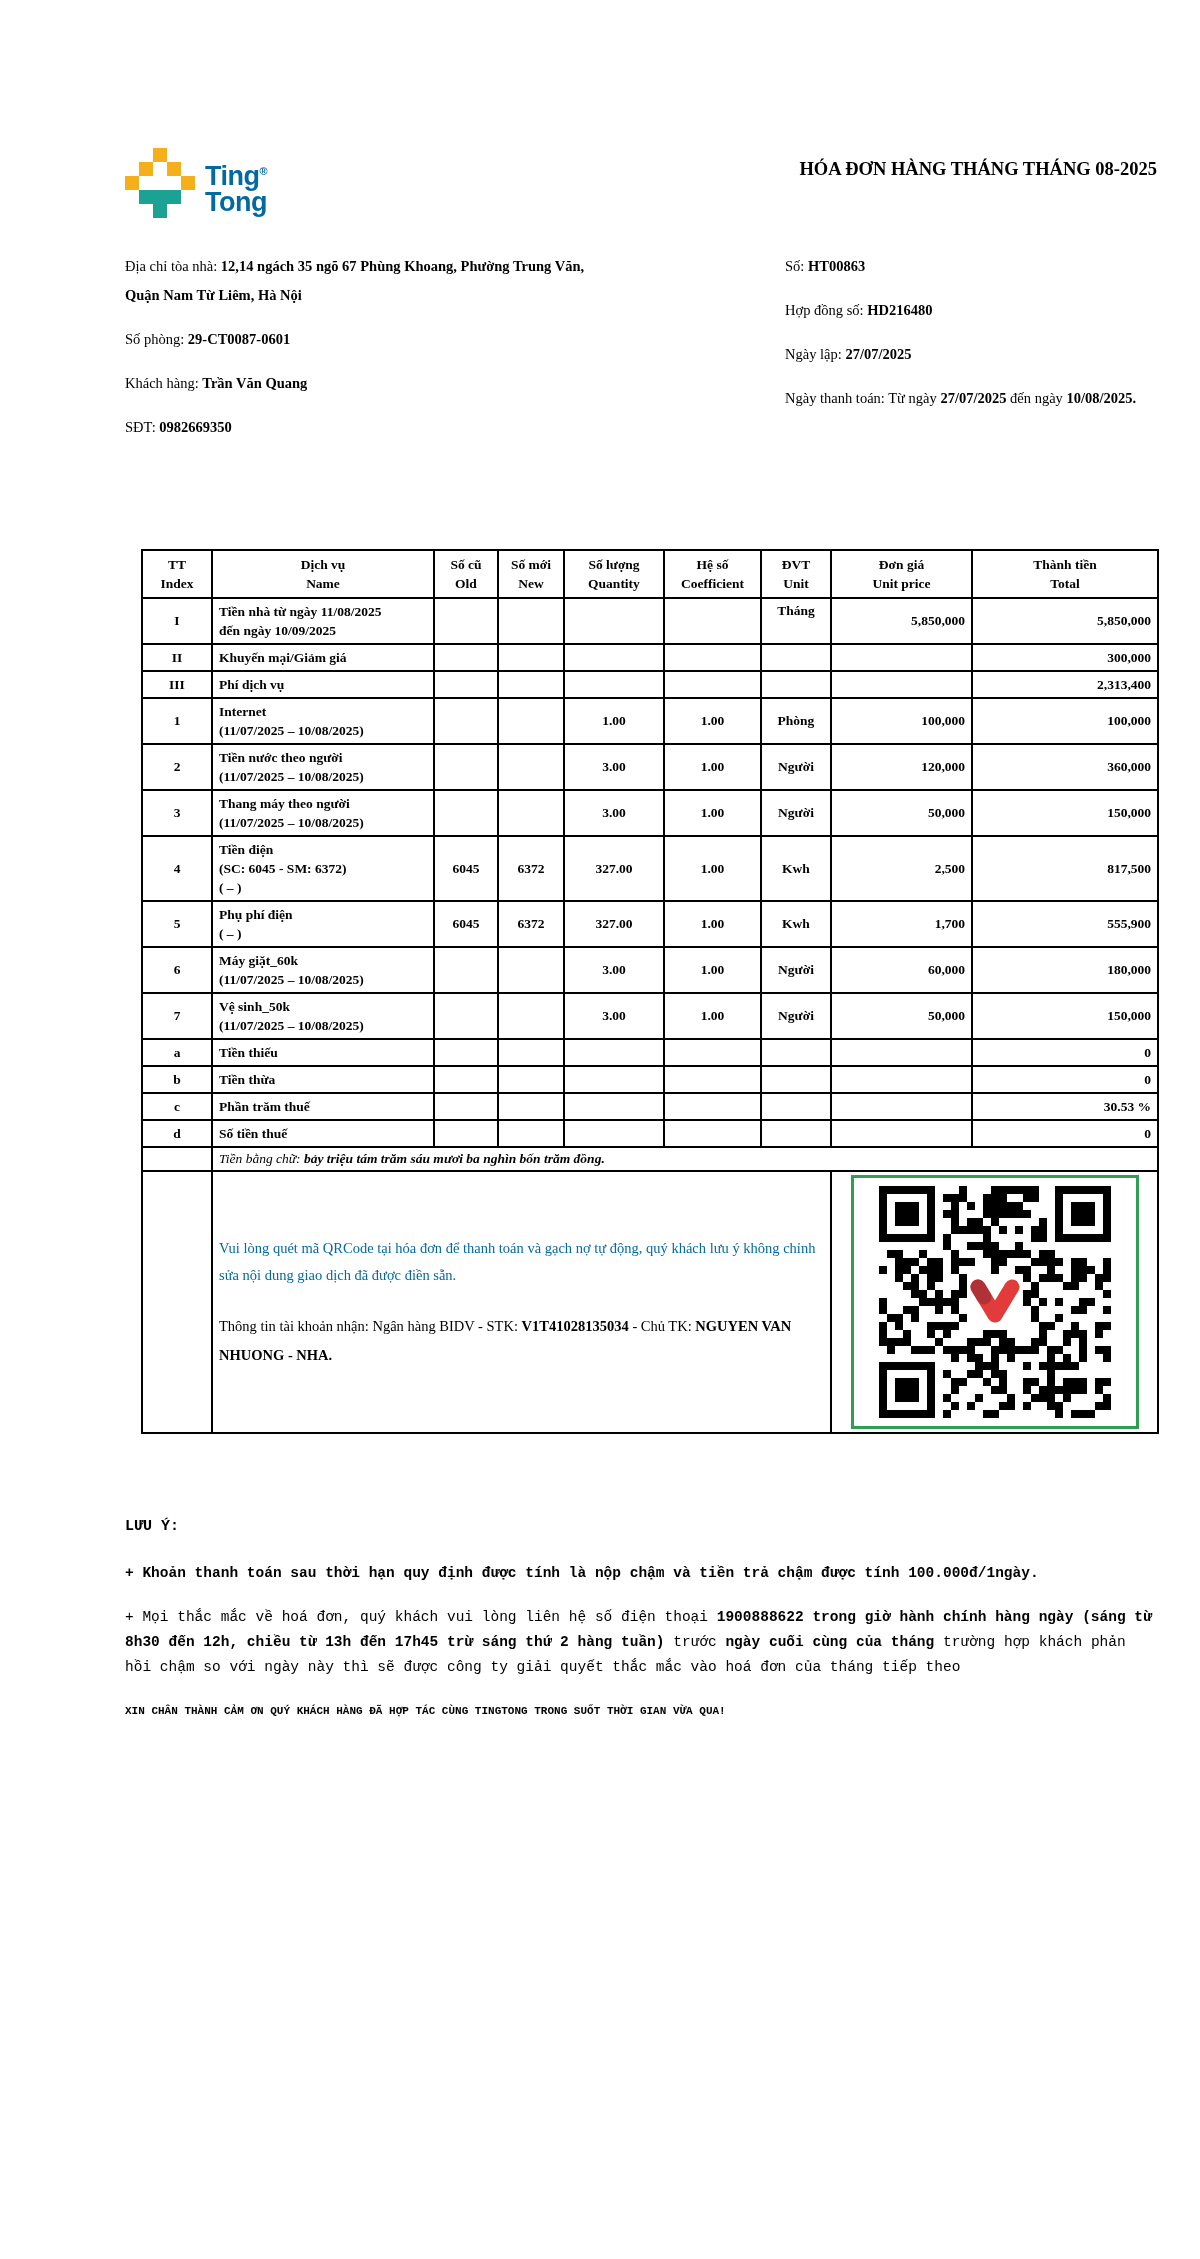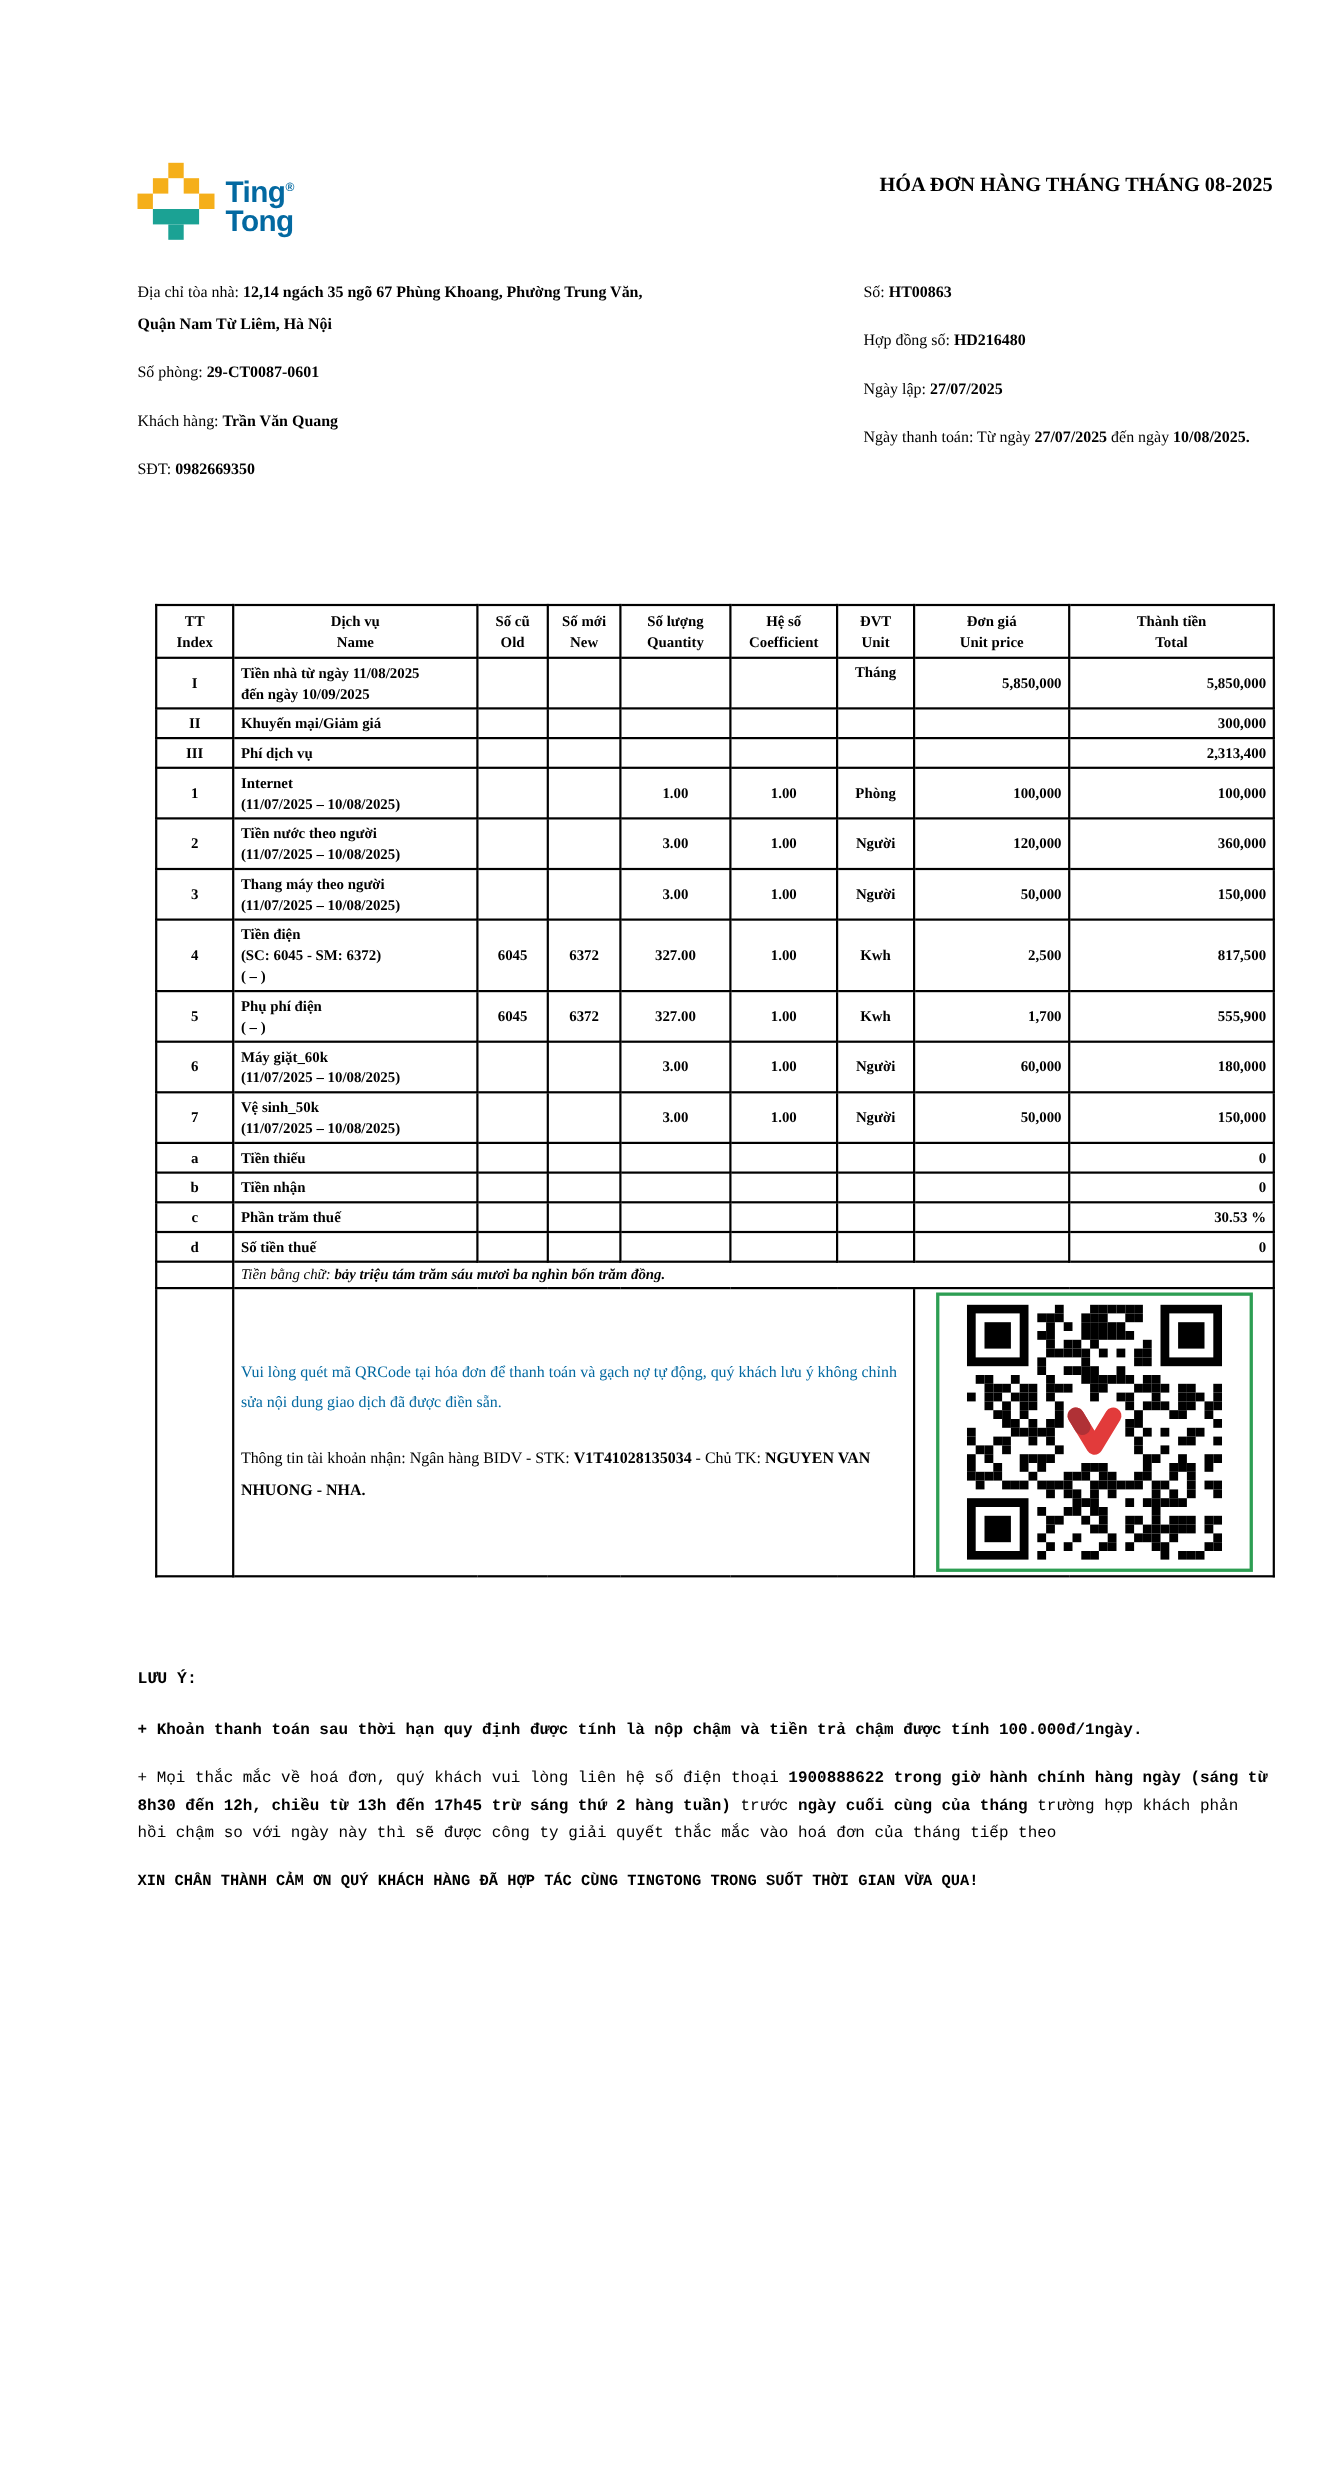--- a/index.html
+++ b/index.html
@@ -42,21 +42,21 @@
   .red-note { color:#0369a1; font-size:14.5px; line-height:27px; margin-bottom:23px; }
   .acct { font-size:14.5px; line-height:29px; }
   td.qr-cell { padding:6px 0; }
   .qr-box { width:288px; height:254px; margin:0 auto; border:3px solid #2d9e53; background:#fff;
             display:flex; align-items:center; justify-content:center; }
 
   
   .footer { margin-top:84px;font-family:Liberation Mono, monospace; }
   .footer-heading { font-size:15px; font-weight:bold; margin-bottom:26px; }
   .footer p.note { font-size:14.5px; line-height:25px; margin-bottom:19px; }
-  .thanks { font-size:14px; font-weight:bold; line-height:25px; margin-top:4px; }
+  .thanks { font-size:11px; font-weight:bold; line-height:25px; margin-top:4px; }
 </style>
 </head>
 <body>
 
 <div class="page">
 
   <div class="header">
     <div class="brand">
       <div class="brand-mark">
         <div class="cell" style="left:28px;top:0;background:#F5AF1A;"></div>
@@ -232,21 +232,21 @@
           <td class="col-old"></td>
           <td class="col-new"></td>
           <td class="col-qty"></td>
           <td class="col-coef"></td>
           <td class="col-unit"></td>
           <td class="col-price"></td>
           <td class="col-total">0</td>
         </tr>
         <tr>
           <td class="col-index">b</td>
-          <td class="col-name">Tiền nhận</td>
+          <td class="col-name">Tiền thừa</td>
           <td class="col-old"></td>
           <td class="col-new"></td>
           <td class="col-qty"></td>
           <td class="col-coef"></td>
           <td class="col-unit"></td>
           <td class="col-price"></td>
           <td class="col-total">0</td>
         </tr>
         <tr>
           <td class="col-index">c</td>

